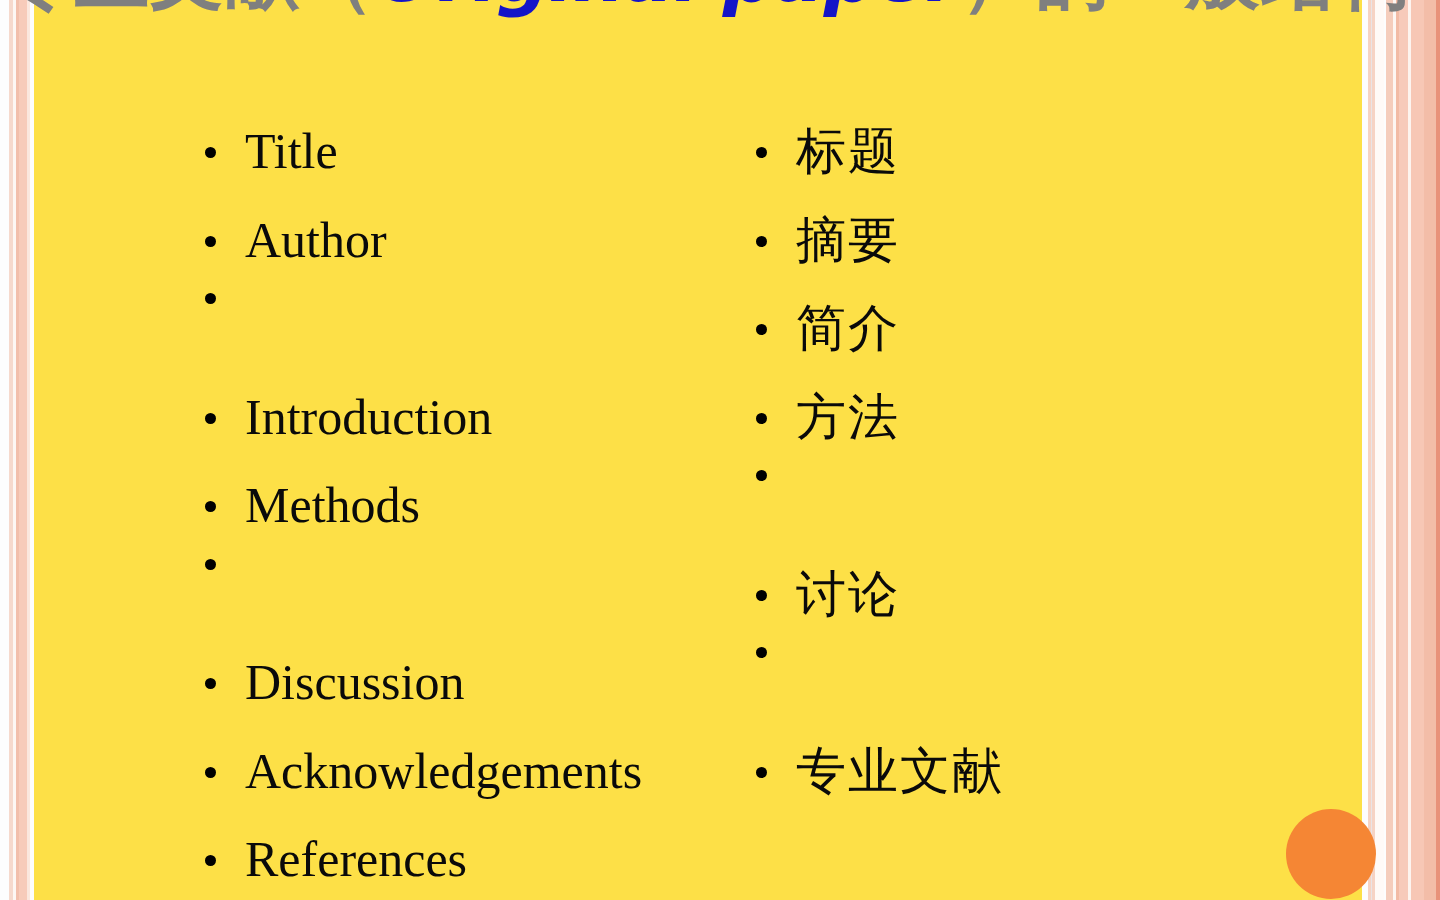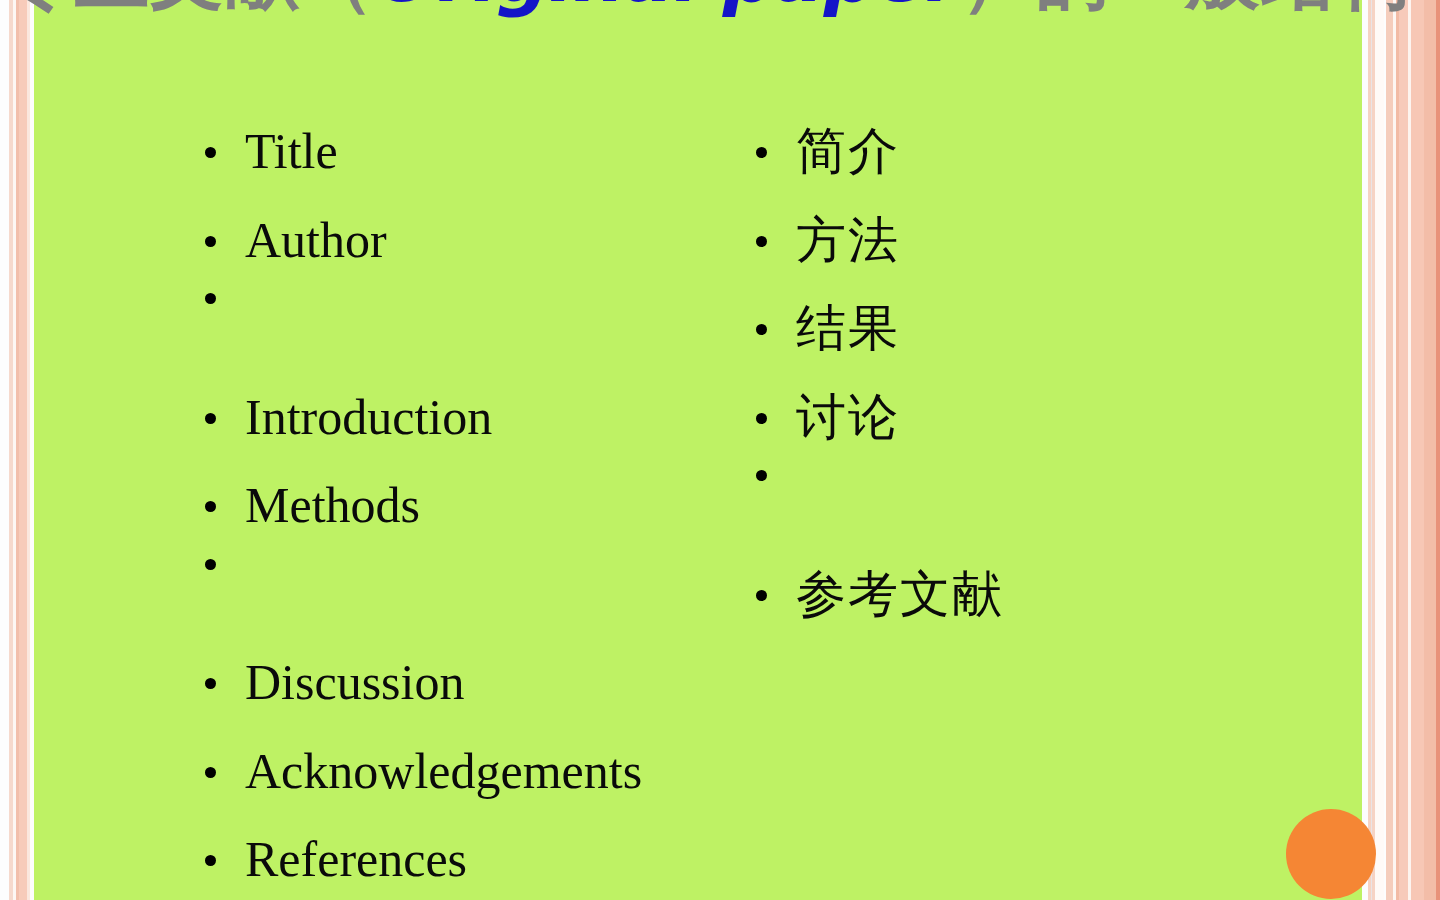--- a/index.html
+++ b/index.html
@@ -8,21 +8,21 @@
     width: 1440px;
     height: 900px;
     overflow: hidden;
     background: #ffffff;
   }
 
   .slide {
     position: relative;
     width: 1440px;
     height: 900px;
-    background: #bef264;
+    background: #fde047;
     font-family: "Liberation Serif", "DejaVu Serif", serif;
   }
 
   
   .left-border {
     position: absolute;
     left: 0;
     top: 0;
     width: 34px;
     height: 900px;
@@ -206,40 +206,47 @@
       </div>
       <div class="bullet-row">
         <span class="dot"></span>
         <span class="label-en">References</span>
       </div>
     </div>
 
     <div class="col col-cn">
       <div class="bullet-row">
         <span class="dot"></span>
+        <span class="label-cn">标题</span>
+      </div>
+      <div class="bullet-row">
+        <span class="dot"></span>
+        <span class="label-cn">摘要</span>
+      </div>
+      <div class="bullet-row">
+        <span class="dot"></span>
         <span class="label-cn">简介</span>
       </div>
       <div class="bullet-row">
         <span class="dot"></span>
         <span class="label-cn">方法</span>
       </div>
       <div class="bullet-row">
         <span class="dot"></span>
-        <span class="label-cn">结果</span>
       </div>
       <div class="bullet-row">
         <span class="dot"></span>
         <span class="label-cn">讨论</span>
       </div>
       <div class="bullet-row">
         <span class="dot"></span>
       </div>
       <div class="bullet-row">
         <span class="dot"></span>
-        <span class="label-cn">参考文献</span>
+        <span class="label-cn">专业文献</span>
       </div>
     </div>
 
   </div>
 
   <div class="accent-circle"></div>
 
 </div>
 
 </body></html>

